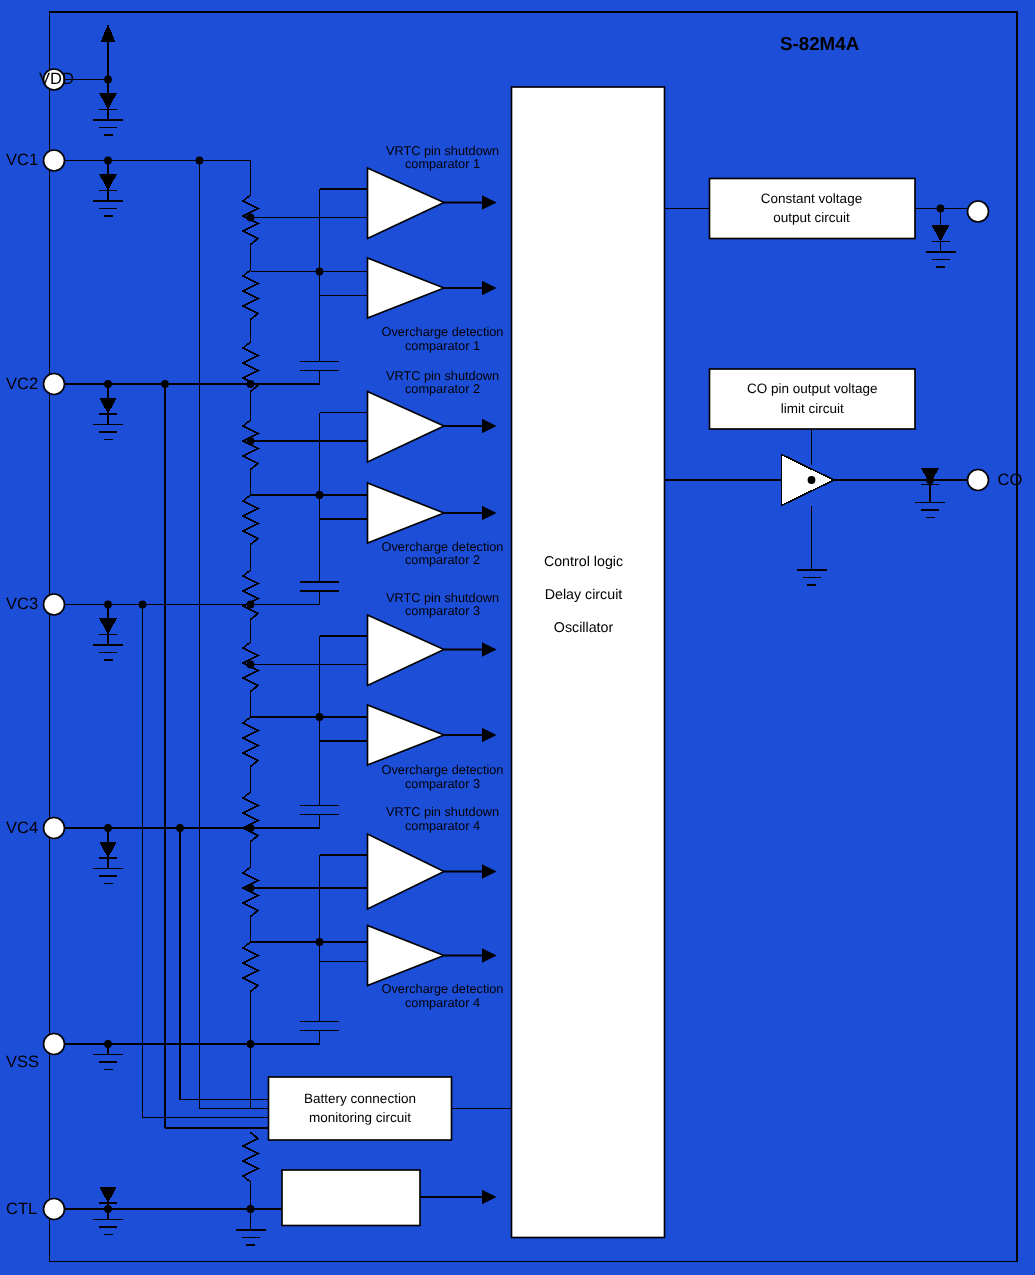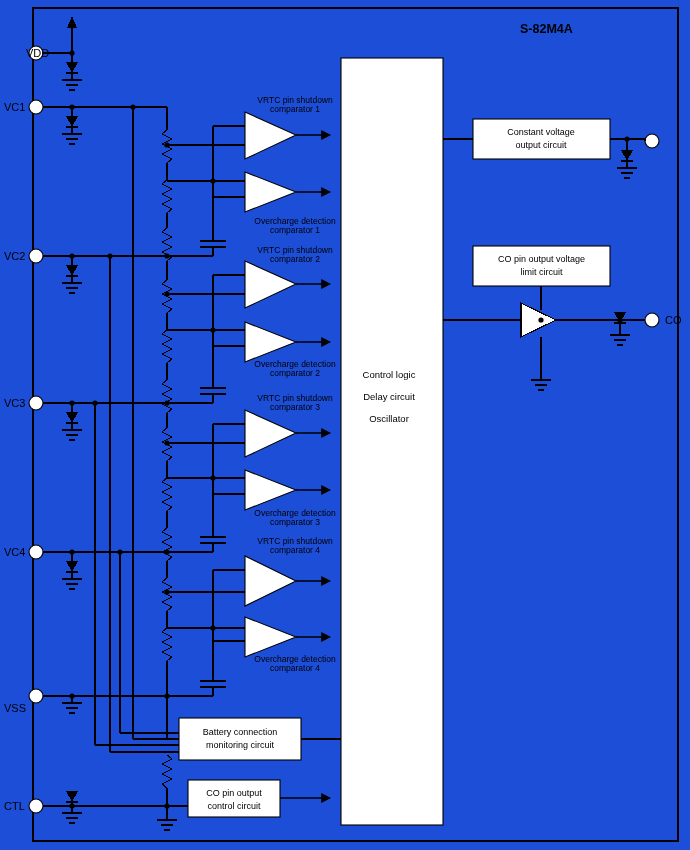--- a/index.html
+++ b/index.html
@@ -375,16 +375,14 @@
 
   <div class="ctrl-lbl" style="left:341px; top:364px; width:96px;">Control logic
 Delay circuit
 Oscillator</div>
   <div class="box-lbl" style="left:473px; top:126px; width:136px;">Constant voltage
 output circuit</div>
   <div class="box-lbl" style="left:179px; top:726px; width:122px;">Battery connection
 monitoring circuit</div>
   <div class="box-lbl" style="left:473px; top:253px; width:137px;">CO pin output voltage
 limit circuit</div>
-  <div class="box-lbl" style="left:188px; top:787px; width:92px;">CO pin output
-control circuit</div>
 
 </div>
 
 </body></html>

